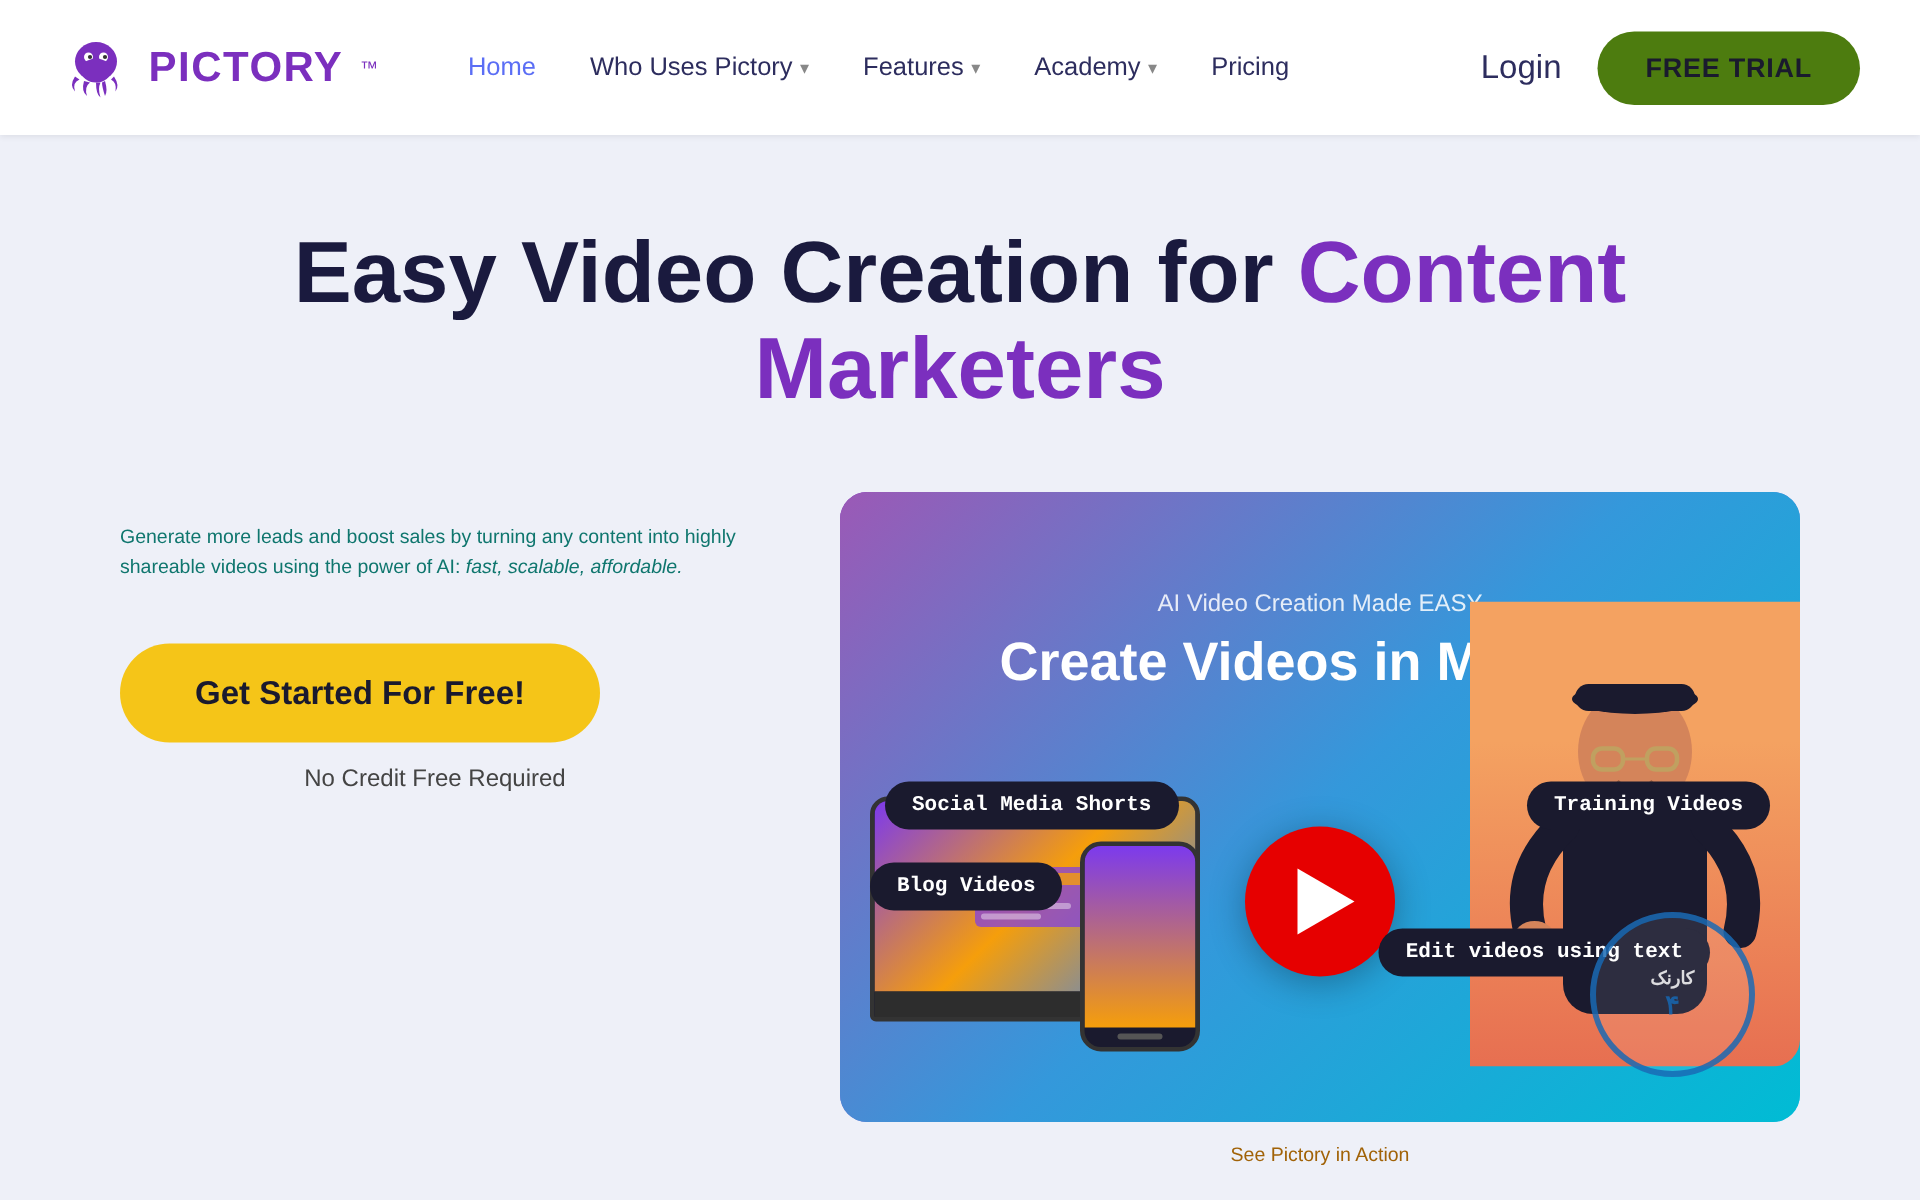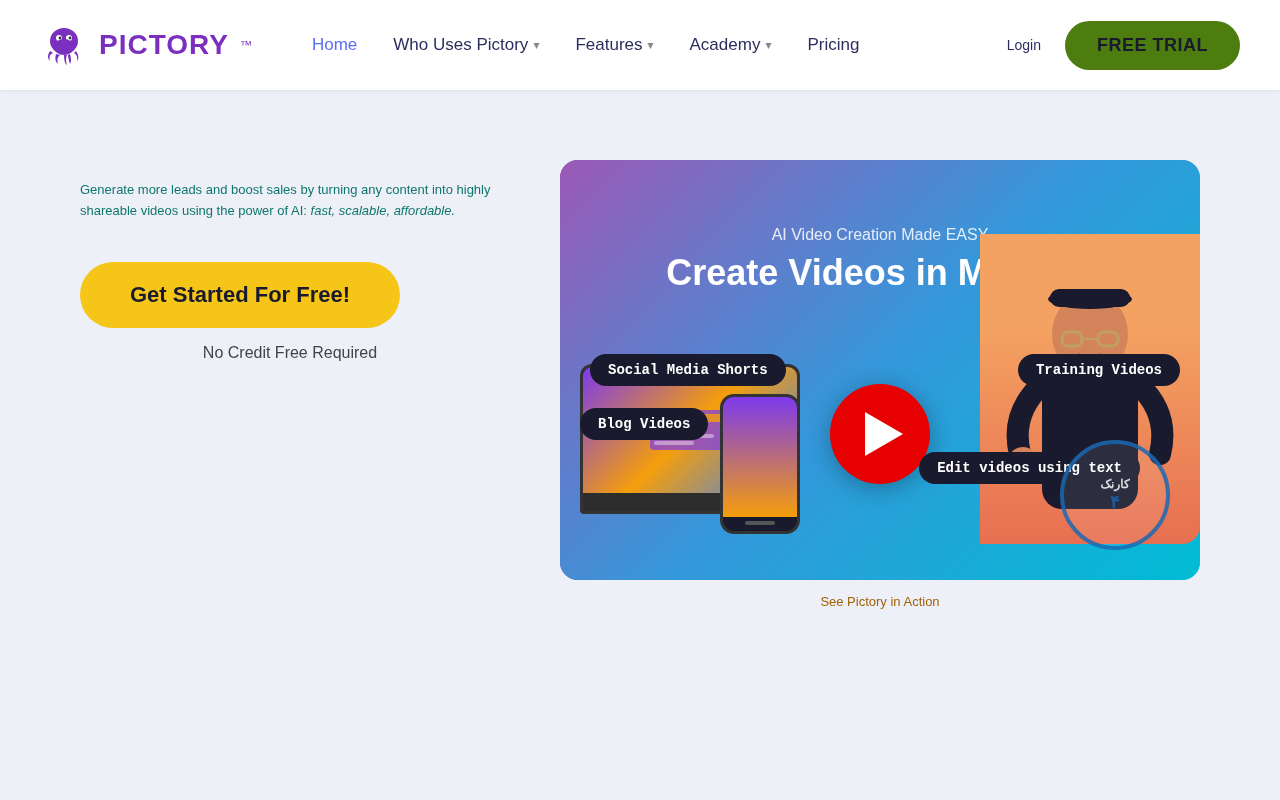--- a/index.html
+++ b/index.html
@@ -56,21 +56,21 @@
     .nav-link .chevron {
       font-size: 12px;
       color: #888;
     }
     .nav-right {
       display: flex;
       align-items: center;
       gap: 24px;
     }
     .login-link {
-      font-size: 14px;
+      font-size: 22px;
       color: #2d2d5e;
       cursor: pointer;
       text-decoration: none;
     }
     .free-trial-btn {
       background: #4d7c0f;
       color: #1a1a2e;
       font-size: 18px;
       font-weight: 800;
       border: none;
@@ -403,20 +403,23 @@
     <a class="nav-link">Pricing</a>
   </div>
 
   <div class="nav-right">
     <a class="login-link">Login</a>
     <button class="free-trial-btn">FREE TRIAL</button>
   </div>
 </nav>
 
 <section class="hero">
+  <h1 class="hero-title">
+    <span>Easy Video Creation for </span><span class="highlight">Content Marketers</span>
+  </h1>
 
   <div class="hero-body">
 
     <div class="hero-left">
       <p class="hero-desc">
         Generate more leads and boost sales by turning any content into highly shareable videos using the power of AI: <em>fast, scalable, affordable.</em>
       </p>
       <button class="cta-btn">Get Started For Free!</button>
       <p class="no-credit">No Credit Free Required</p>
     </div>

